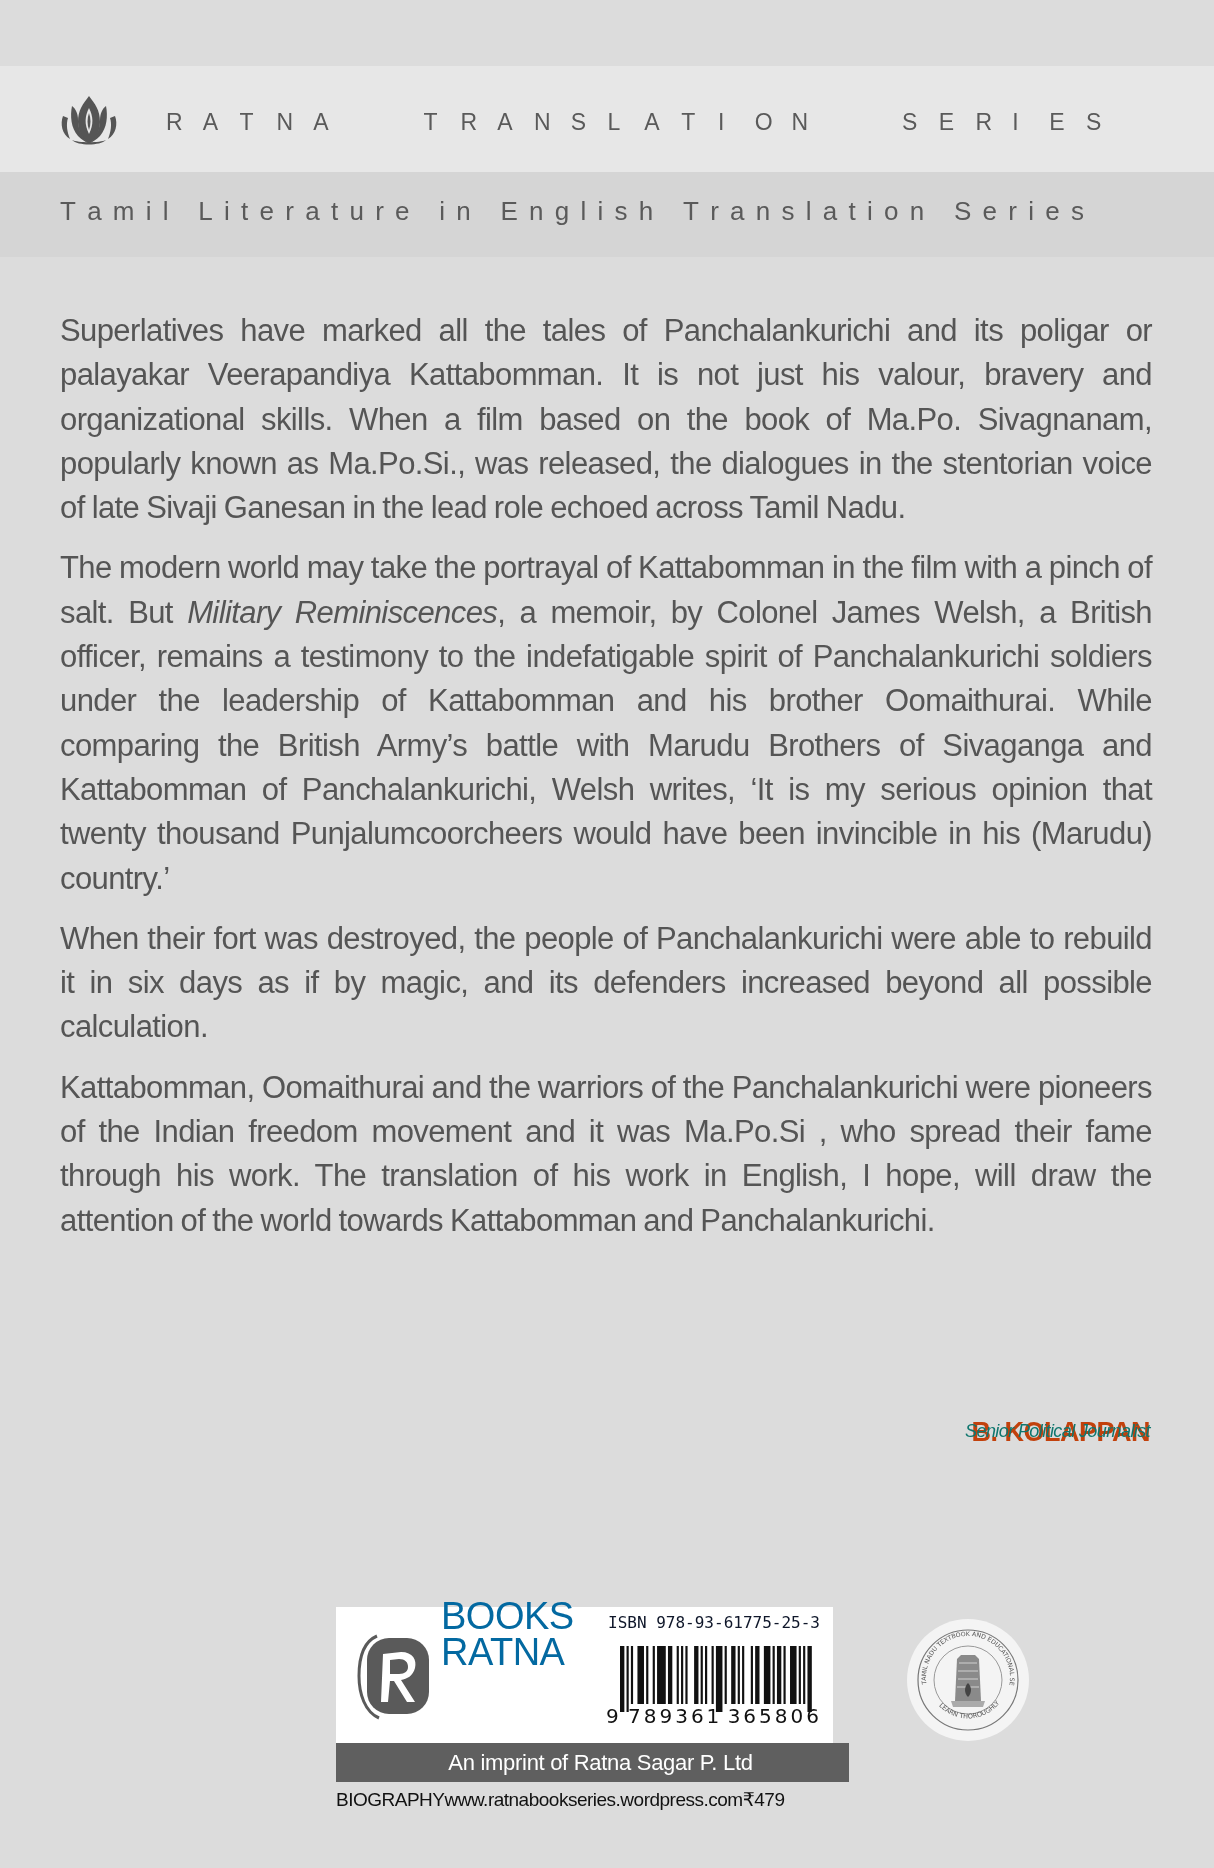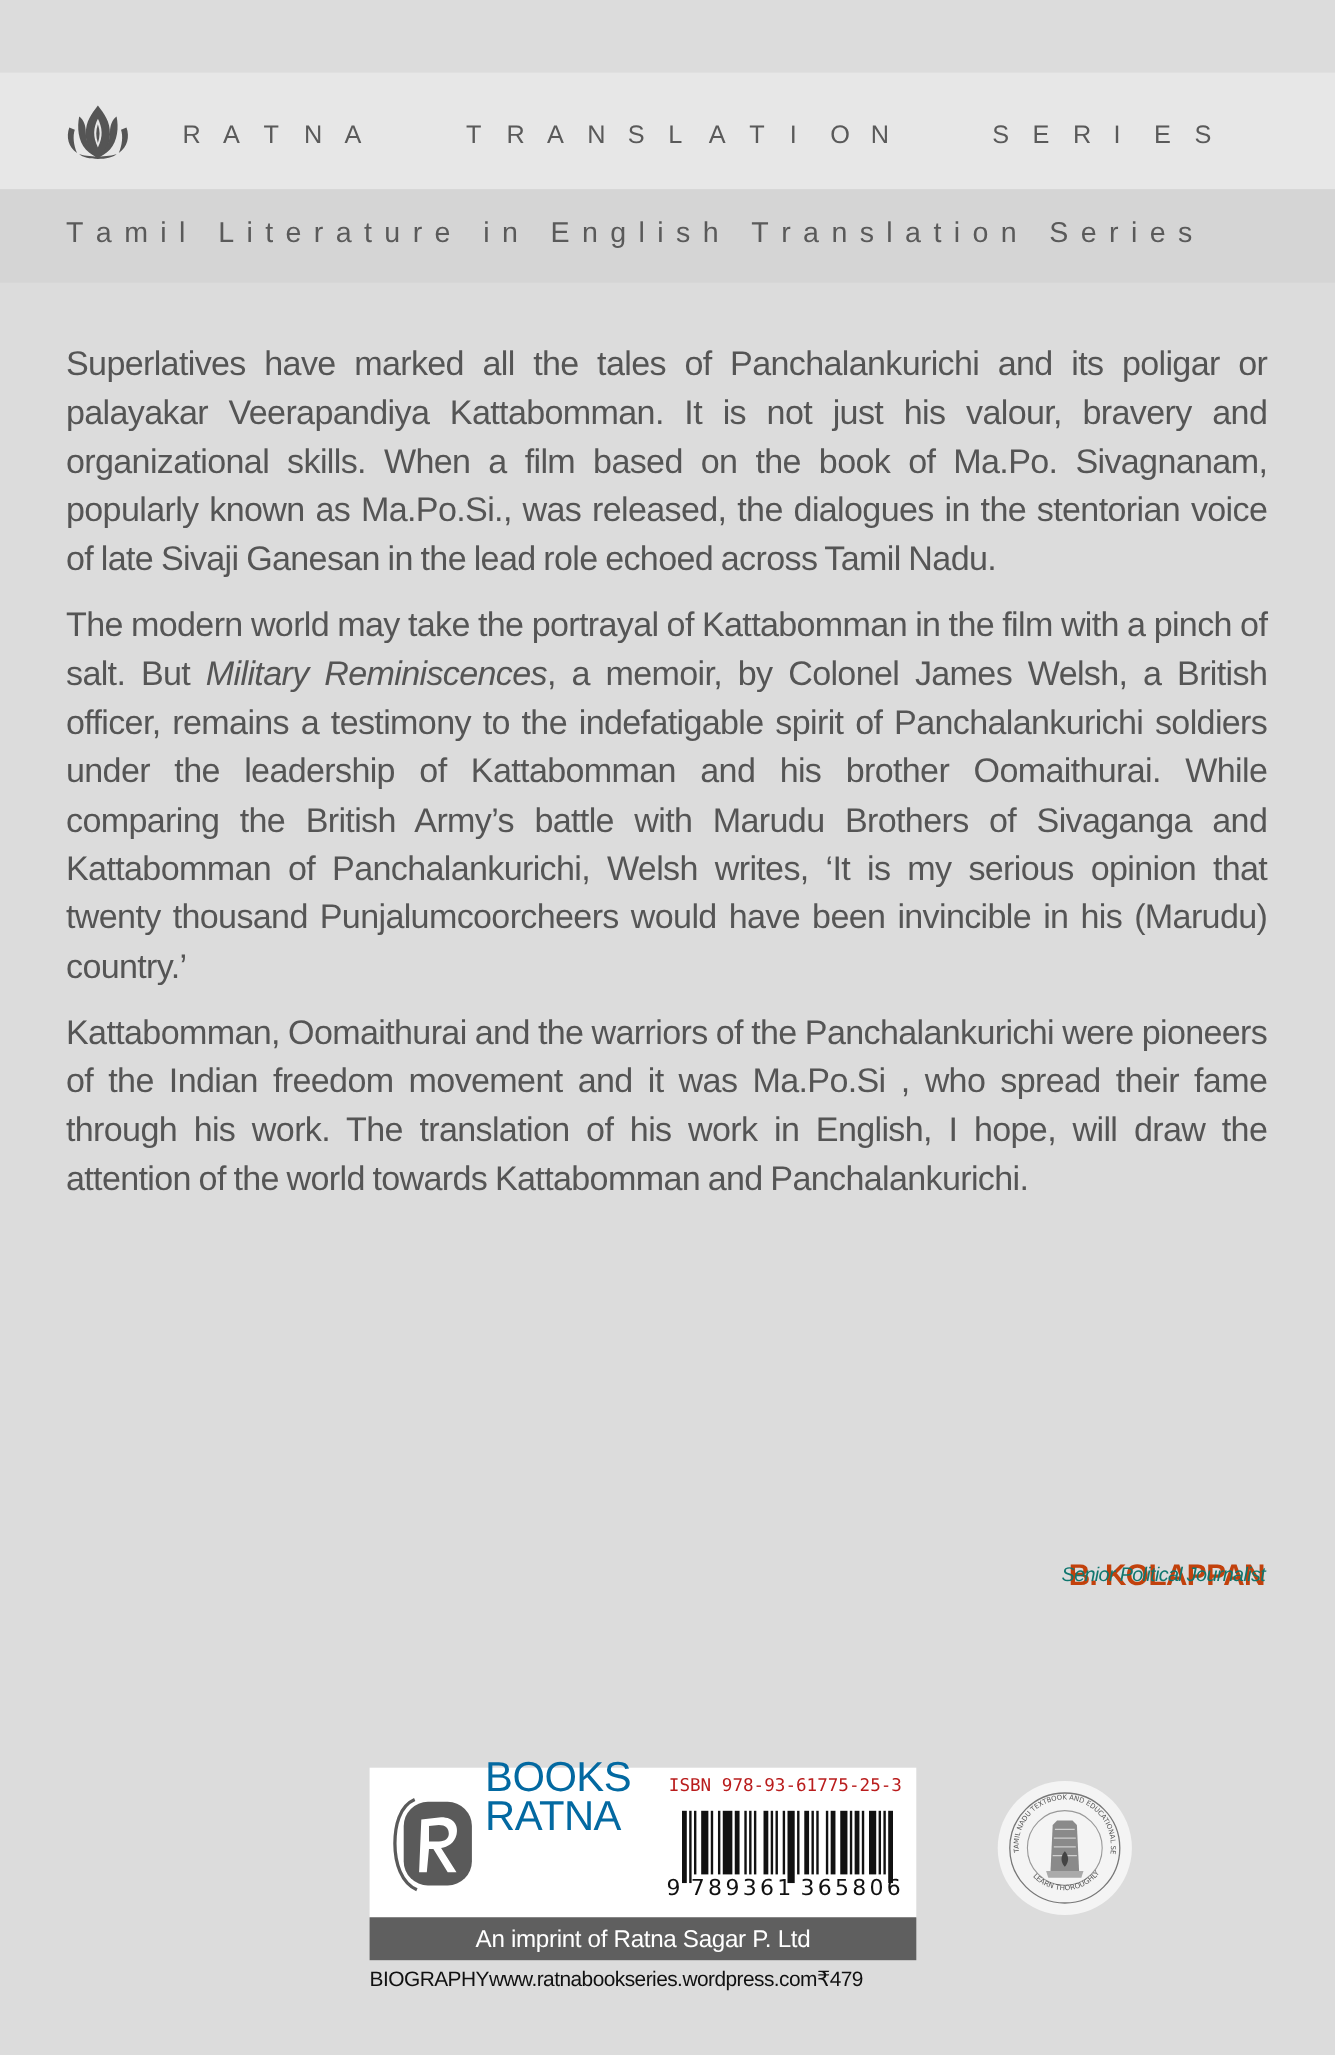--- a/index.html
+++ b/index.html
@@ -55,33 +55,34 @@
 
   .pub-box {
     position: absolute; left: 336px; top: 1607px; width: 497px; height: 136px;
     background: #ffffff;
   }
   .imprint-bar {
     position: absolute; left: 336px; top: 1743px; width: 497px; height: 39px;
     background: #5f5f5f; color: #ffffff;
     font-size: 22px; line-height: 39px; text-align: center;
     letter-spacing: -0.3px;
+    padding-left: 16px;
   }
   .r-logo { position: absolute; left: 357px; top: 1632px; width: 74px; height: 88px; }
   .brand-line1, .brand-line2 {
     position: absolute; left: 441px; font-size: 38px; color: #0369a1;
     letter-spacing: -0.5px; line-height: 40px;
   }
   .brand-line1 { top: 1632px; }
   .brand-line2 { top: 1596px; }
 
   .isbn-label {
     position: absolute; left: 603px; top: 1613px; width: 222px;
     font-family: "DejaVu Sans Mono", "Liberation Mono", monospace;
-    font-size: 16px; color: #b91c1c; letter-spacing: 0px; text-align: center;
+    font-size: 16px; color: #0f172a; letter-spacing: 0px; text-align: center;
   }
   .barcode { position: absolute; left: 620px; top: 1646px; width: 194px; height: 66px; }
   .barcode-digits {
     position: absolute; left: 604px; top: 1704px; width: 220px;
     font-family: "DejaVu Sans", sans-serif; font-size: 20px; color: #111;
     display: flex; justify-content: space-between; padding: 0 2px; box-sizing: border-box;
     background: transparent;
   }
   .barcode-digits .first { margin-right: 4px; }
 
@@ -185,20 +186,21 @@
     <span>e</span>
     <span>r</span>
     <span>i</span>
     <span>e</span>
     <span>s</span>
   </div>
 
 <div class="body-text">
   <p>Superlatives have marked all the tales of Panchalankurichi and its poligar or palayakar Veerapandiya Kattabomman. It is not just his valour, bravery and organizational skills. When a film based on the book of Ma.Po. Sivagnanam, popularly known as  Ma.Po.Si., was released, the dialogues in the stentorian voice of late Sivaji Ganesan in the lead role echoed across Tamil Nadu.</p>
   <p><span>The modern world may take the portrayal of Kattabomman in the film with a pinch of salt. But </span><em>Military Reminiscences</em><span>, a memoir, by Colonel James Welsh, a British officer, remains a testimony to the indefatigable spirit of Panchalankurichi soldiers under the leadership of Kattabomman and his brother Oomaithurai. While comparing the British Army’s battle with Marudu Brothers of Sivaganga and Kattabomman of Panchalankurichi, Welsh writes, ‘It is my serious opinion that twenty thousand Punjalumcoorcheers would have been invincible in his (Marudu) country.’</span></p>
+  <p>When their fort was destroyed, the people of Panchalankurichi were able to rebuild it in six days as if by magic, and its defenders increased beyond all possible calculation.</p>
   <p>Kattabomman, Oomaithurai and the warriors of the Panchalankurichi were pioneers of the Indian freedom movement and it was Ma.Po.Si , who spread their fame through his work. The translation of his work in English, I hope, will draw the attention of the world towards Kattabomman and Panchalankurichi.</p>
 </div>
 
 <div class="sig-name">B. KOLAPPAN</div>
 <div class="sig-title">Senior Political Journalist</div>
 
 <div class="pub-box"></div>
 
 <svg class="r-logo" viewBox="0 0 74 88">
   <path d="M20 4 C6 10 2 28 2 44 C2 62 8 80 22 86" fill="none" stroke="#5a5a5a" stroke-width="3"></path>

